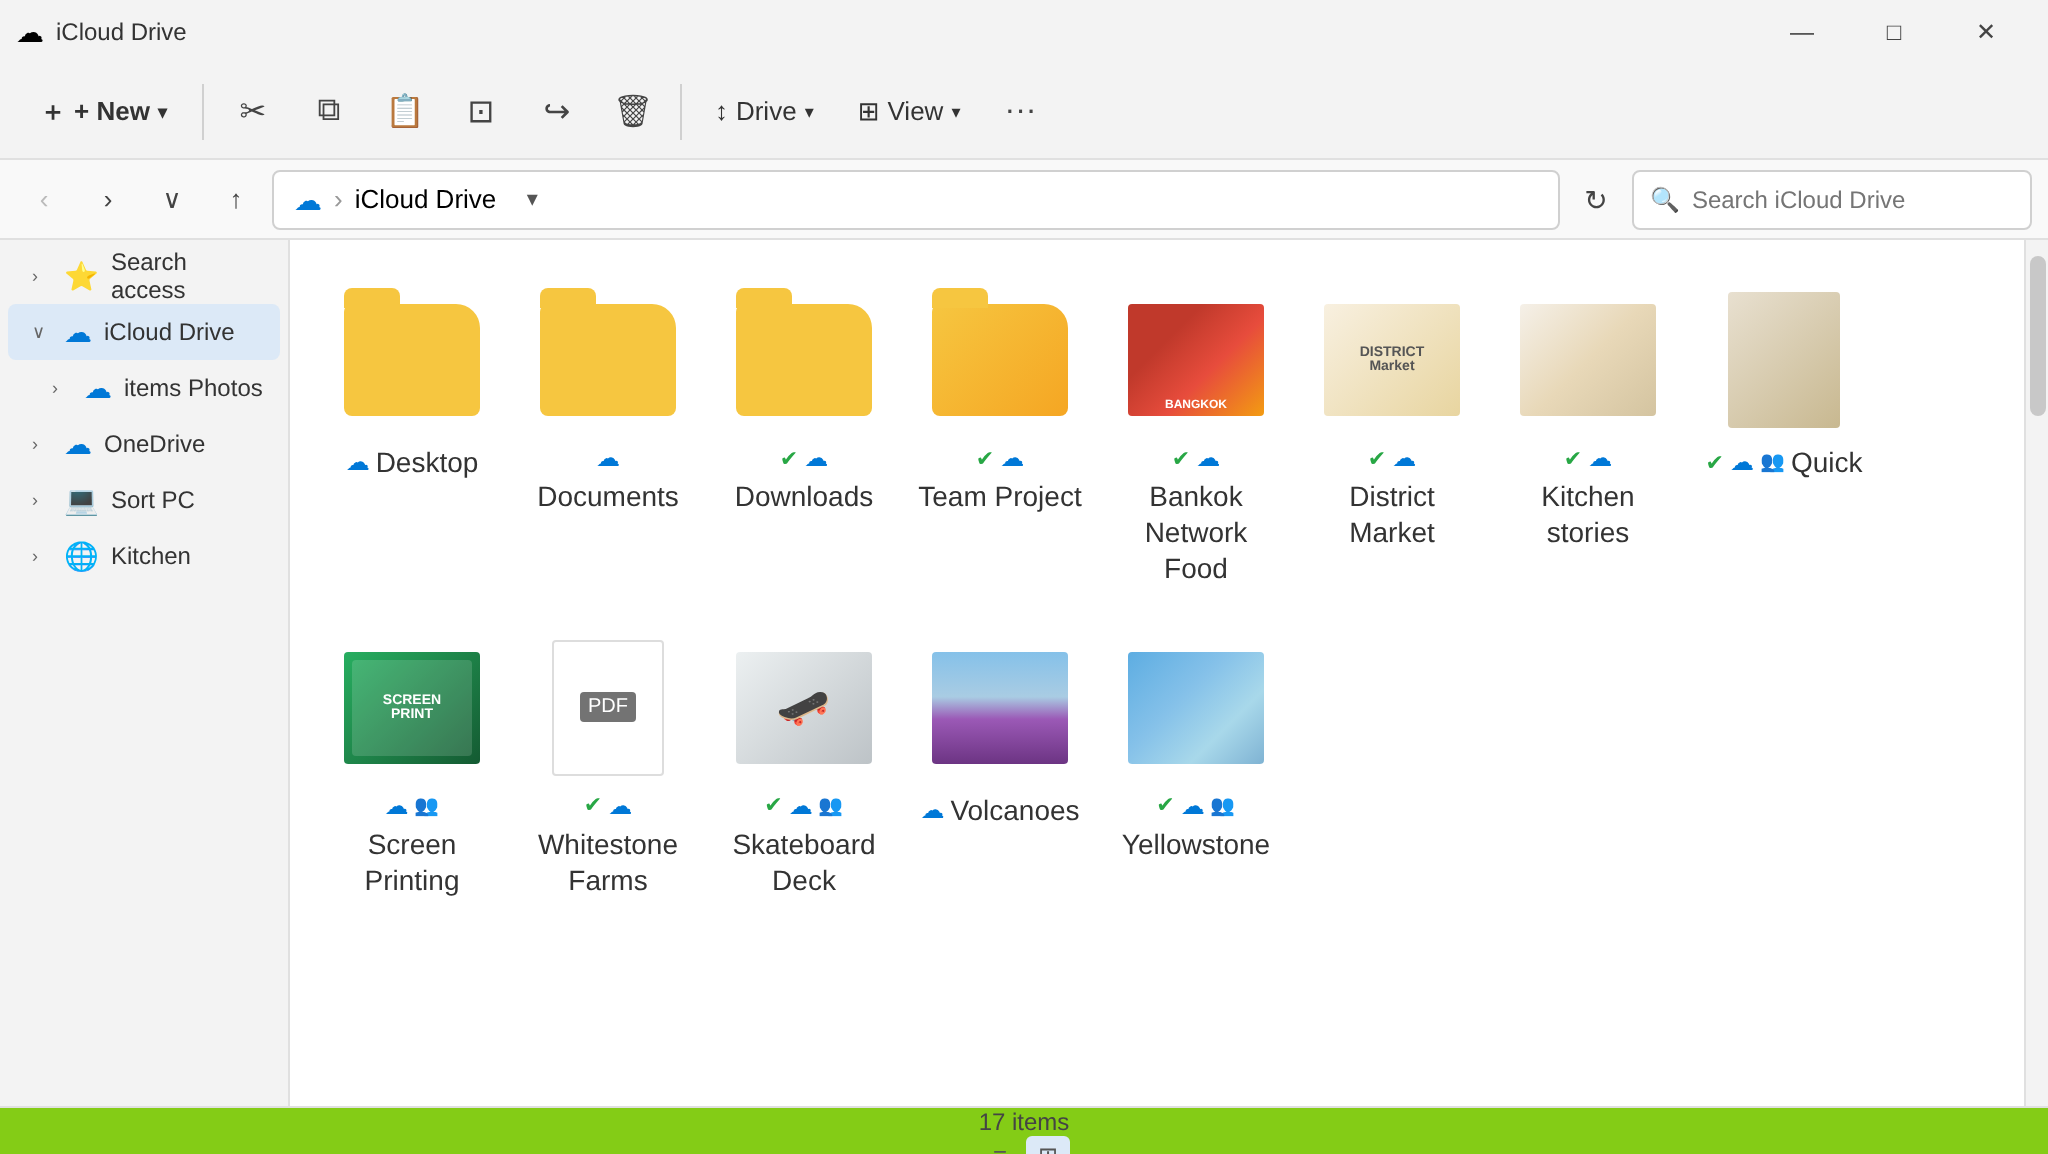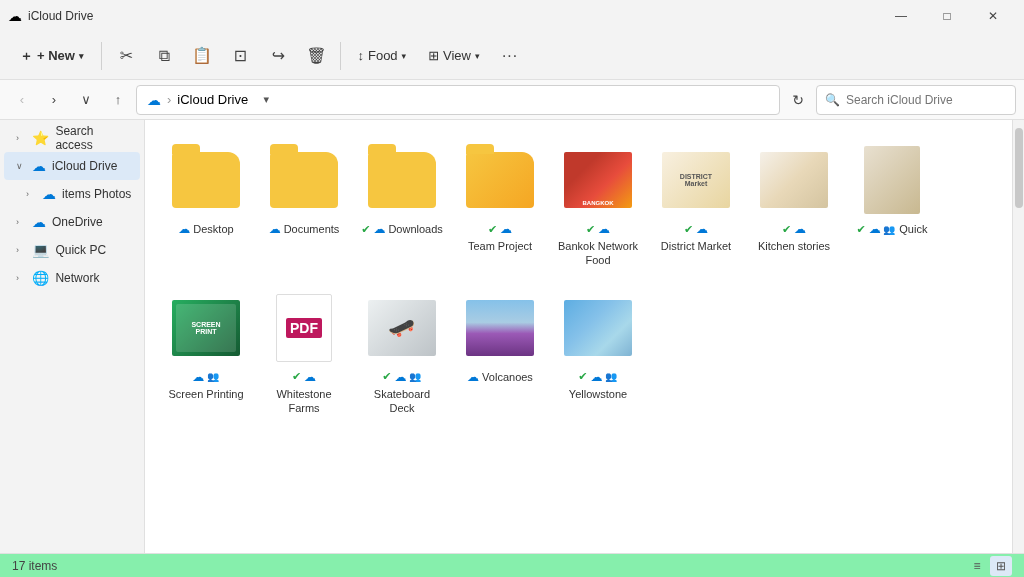--- a/index.html
+++ b/index.html
@@ -173,21 +173,21 @@
       position: absolute;
       top: -8px; left: 0;
       width: 28px; height: 10px;
       background: #f6c640;
       border-radius: 4px 4px 0 0;
     }
     .folder-icon.shared {
       background: linear-gradient(135deg, #f6c640, #f5a623);
     }
     .file-name {
-      font-size: 11px; text-align: center; color: #333;
+      font-size: 14px; text-align: center; color: #333;
       line-height: 1.3; word-break: break-word; max-width: 86px;
     }
     .cloud-icon { color: #0078d7; font-size: 12px; }
     .check-icon { color: #28a745; font-size: 11px; }
     .file-label-row {
       display: flex; align-items: center; gap: 3px; flex-wrap: wrap; justify-content: center;
     }
 
     
     .thumb-bankok {
@@ -226,21 +226,21 @@
       border-radius: 2px;
     }
     .thumb-pdf {
       width: 56px; height: 68px;
       background: white;
       border: 1px solid #ddd;
       border-radius: 2px;
       display: flex; align-items: center; justify-content: center;
     }
     .pdf-badge {
-      background: #be185d; color: white; font-size: 14px; font-weight: bold;
+      background: #737373; color: white; font-size: 10px; font-weight: normal;
       padding: 2px 4px; border-radius: 2px;
     }
 
     
     .sidebar::-webkit-scrollbar,
     .content-area::-webkit-scrollbar { width: 8px; }
     .sidebar::-webkit-scrollbar-thumb,
     .content-area::-webkit-scrollbar-thumb { background: #c0c0c0; border-radius: 4px; }
 
     
@@ -251,24 +251,25 @@
       display: flex; flex-direction: column; align-items: center;
     }
     .scrollbar-thumb {
       width: 8px; height: 80px; background: #c8c8c8; border-radius: 4px;
       margin-top: 8px;
     }
 
     
     .status-bar {
       height: 24px;
-      background: #86efac;
+      background: #84cc16;
       border-top: 1px solid #e0e0e0;
       display: flex; align-items: center; justify-content: space-between;
       padding: 0 12px;
+      flex-direction: column;
     }
     .status-text { font-size: 12px; color: #444; }
     .view-toggle { display: flex; gap: 2px; }
     .view-btn {
       width: 22px; height: 20px;
       display: flex; align-items: center; justify-content: center;
       cursor: pointer; border-radius: 3px; font-size: 12px; color: #555;
       border: none; background: transparent;
     }
     .view-btn.active { background: #dce9f7; }
@@ -297,21 +298,21 @@
   <div class="toolbar-separator"></div>
   <button class="toolbar-btn-icon" title="Cut">✂</button>
   <button class="toolbar-btn-icon" title="Copy">⧉</button>
   <button class="toolbar-btn-icon" title="Paste">📋</button>
   <button class="toolbar-btn-icon" title="Copy path">⊡</button>
   <button class="toolbar-btn-icon" title="Move to">↪</button>
   <button class="toolbar-btn-icon" title="Delete">🗑</button>
   <div class="toolbar-separator"></div>
   <button class="sort-view-btn">
     <span>↕</span>
-    <span>Food</span>
+    <span>Drive</span>
     <span style="font-size:9px;">▾</span>
   </button>
   <button class="sort-view-btn">
     <span>⊞</span>
     <span>View</span>
     <span style="font-size:9px;">▾</span>
   </button>
   <button class="toolbar-btn-icon">···</button>
 </div>
 
@@ -352,26 +353,26 @@
       <span class="item-label">items Photos</span>
     </div>
     <div class="sidebar-item">
       <span class="expand-icon">›</span>
       <span class="item-icon" style="color:#0078d7;">☁</span>
       <span class="item-label">OneDrive</span>
     </div>
     <div class="sidebar-item">
       <span class="expand-icon">›</span>
       <span class="item-icon">💻</span>
-      <span class="item-label">Quick PC</span>
+      <span class="item-label">Sort PC</span>
     </div>
     <div class="sidebar-item">
       <span class="expand-icon">›</span>
       <span class="item-icon">🌐</span>
-      <span class="item-label">Network</span>
+      <span class="item-label">Kitchen</span>
     </div>
   </div>
 
   <div class="content-area">
     <div class="files-grid">
 
       <div class="file-item">
         <div class="file-thumb">
           <div class="folder-icon"></div>
         </div>

